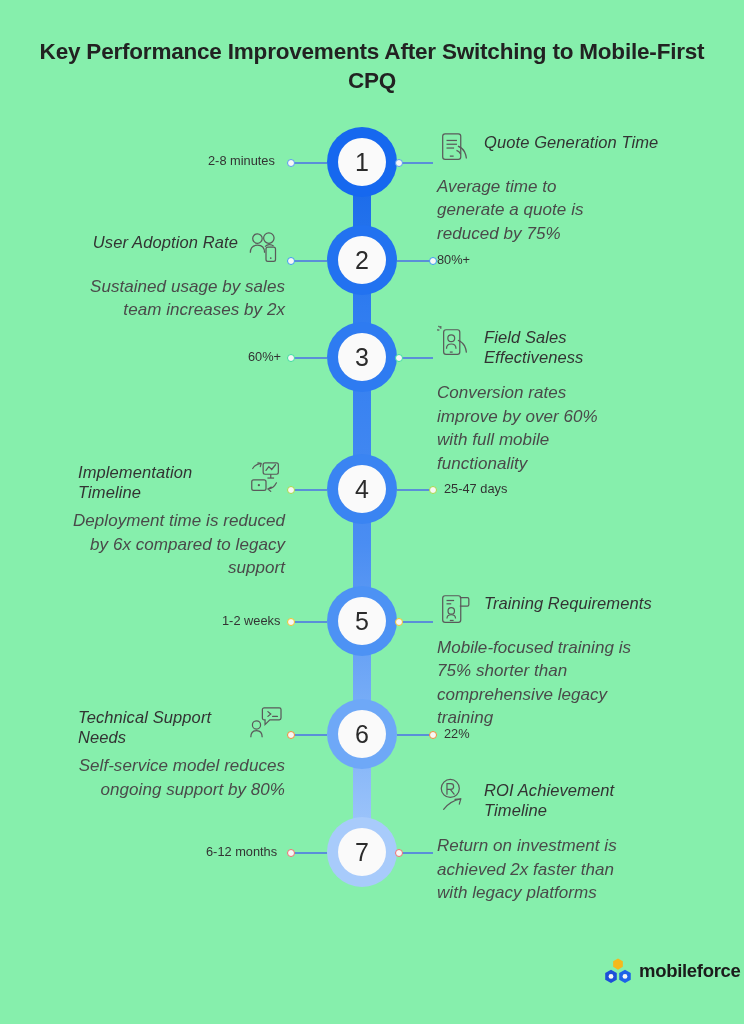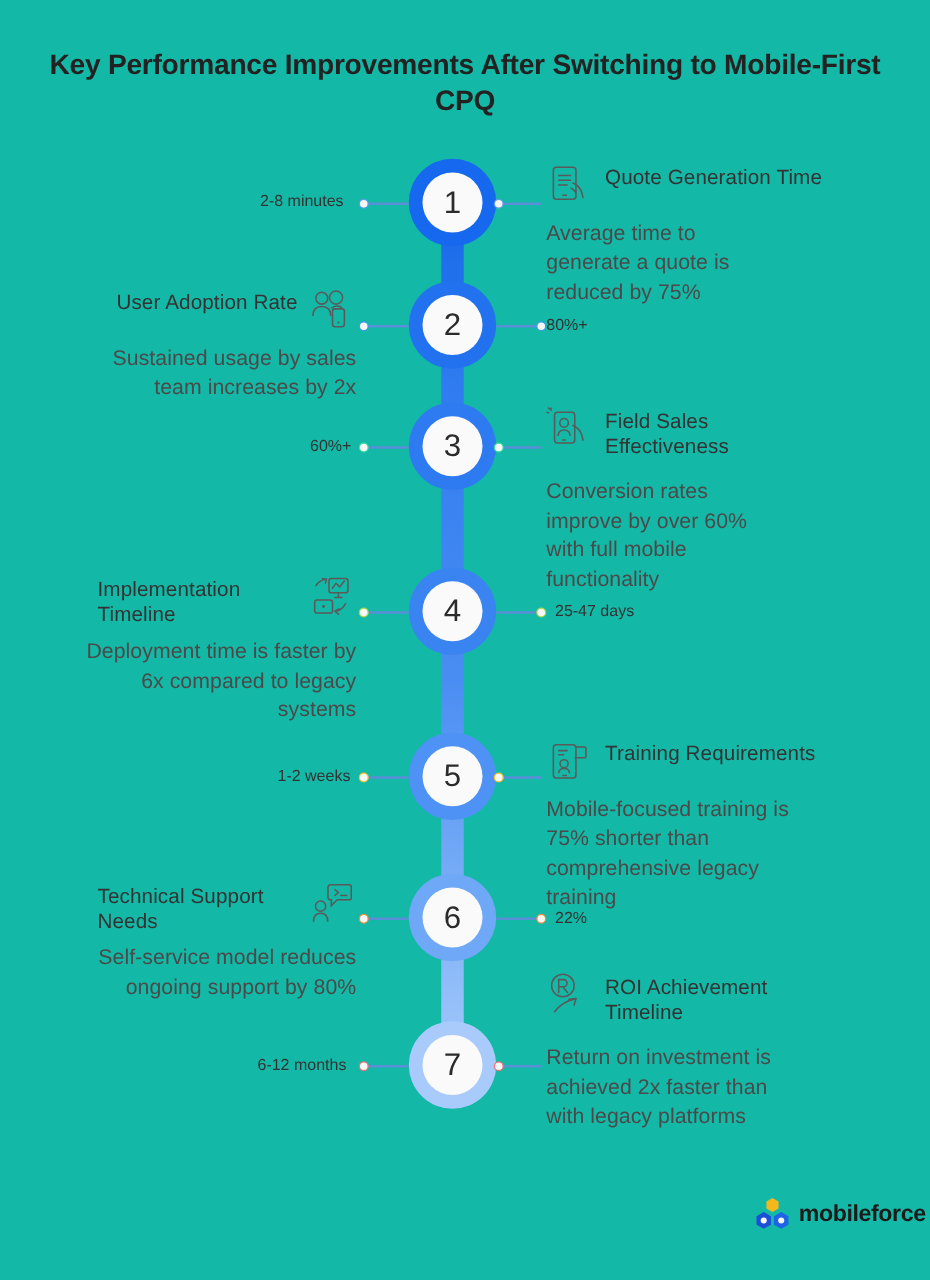--- a/index.html
+++ b/index.html
@@ -9,21 +9,21 @@
     height: 1024px;
     background: #f7f7f5;
     font-family: "Liberation Sans", sans-serif;
     overflow: hidden;
   }
 
   #page {
     position: relative;
     width: 744px;
     height: 1024px;
-    background: #14b8a6;
+    background: #86efac;
   }
 
   
   .title {
     position: absolute;
     left: 28px;
     top: 38px;
     width: 688px;
     text-align: center;
     font-size: 22.5px;
@@ -83,20 +83,21 @@
     height: 8px;
     border-radius: 50%;
     background: #f7f7f5;
     border: 1.5px solid #999;
     top: -3.5px;
   }
 
   
   .block {
     position: absolute;
+    font-style: italic;
   }
   .block .hd {
     display: flex;
     align-items: flex-start;
     gap: 9px;
   }
   .block-right .hd { flex-direction: row; justify-content: flex-start; }
   .block-left  .hd { flex-direction: row; justify-content: flex-end; }
 
   .b-title {
@@ -275,21 +276,21 @@
           <path d="M20 11 l3 -4 l3 3 l4 -5" stroke-linecap="round"></path>
           <line x1="25" y1="15" x2="25" y2="19"></line>
             <line x1="21.5" y1="19" x2="28.5" y2="19"></line>
           <rect x="5" y="21" width="15" height="11" rx="2"></rect>
           <circle cx="12.5" cy="26.5" r="1.2" fill="#5a5a5a" stroke="none"></circle>
           <path d="M6 9 q3 -5 9 -5.5 M15 3.5 l-3.5 -0.5 M15 3.5 l-1 3.5" stroke-linecap="round"></path>
           <path d="M31 24 q-3 6 -9 6.5 M22 30.5 l3.5 -2 M22 30.5 l3 2.5" stroke-linecap="round"></path>
         </svg>
       </span>
     </div>
-    <div class="b-desc">Deployment time is faster by 6x compared to legacy systems</div>
+    <div class="b-desc">Deployment time is reduced by 6x compared to legacy support</div>
   </div>
 
   <div class="node-wrap" style="top:586px;">
     <div class="ring" style="background:#4d92f4;"></div>
     <div class="node-inner">5</div>
   </div>
   <div style="position:absolute;left:397px;top:621px;">
     <div class="conn" style="left:0;width:36px;background:#5a8fd8;"></div>
     <div class="conn-dot" style="left:-2px;border-color:#f5c430;"></div>
   </div>

